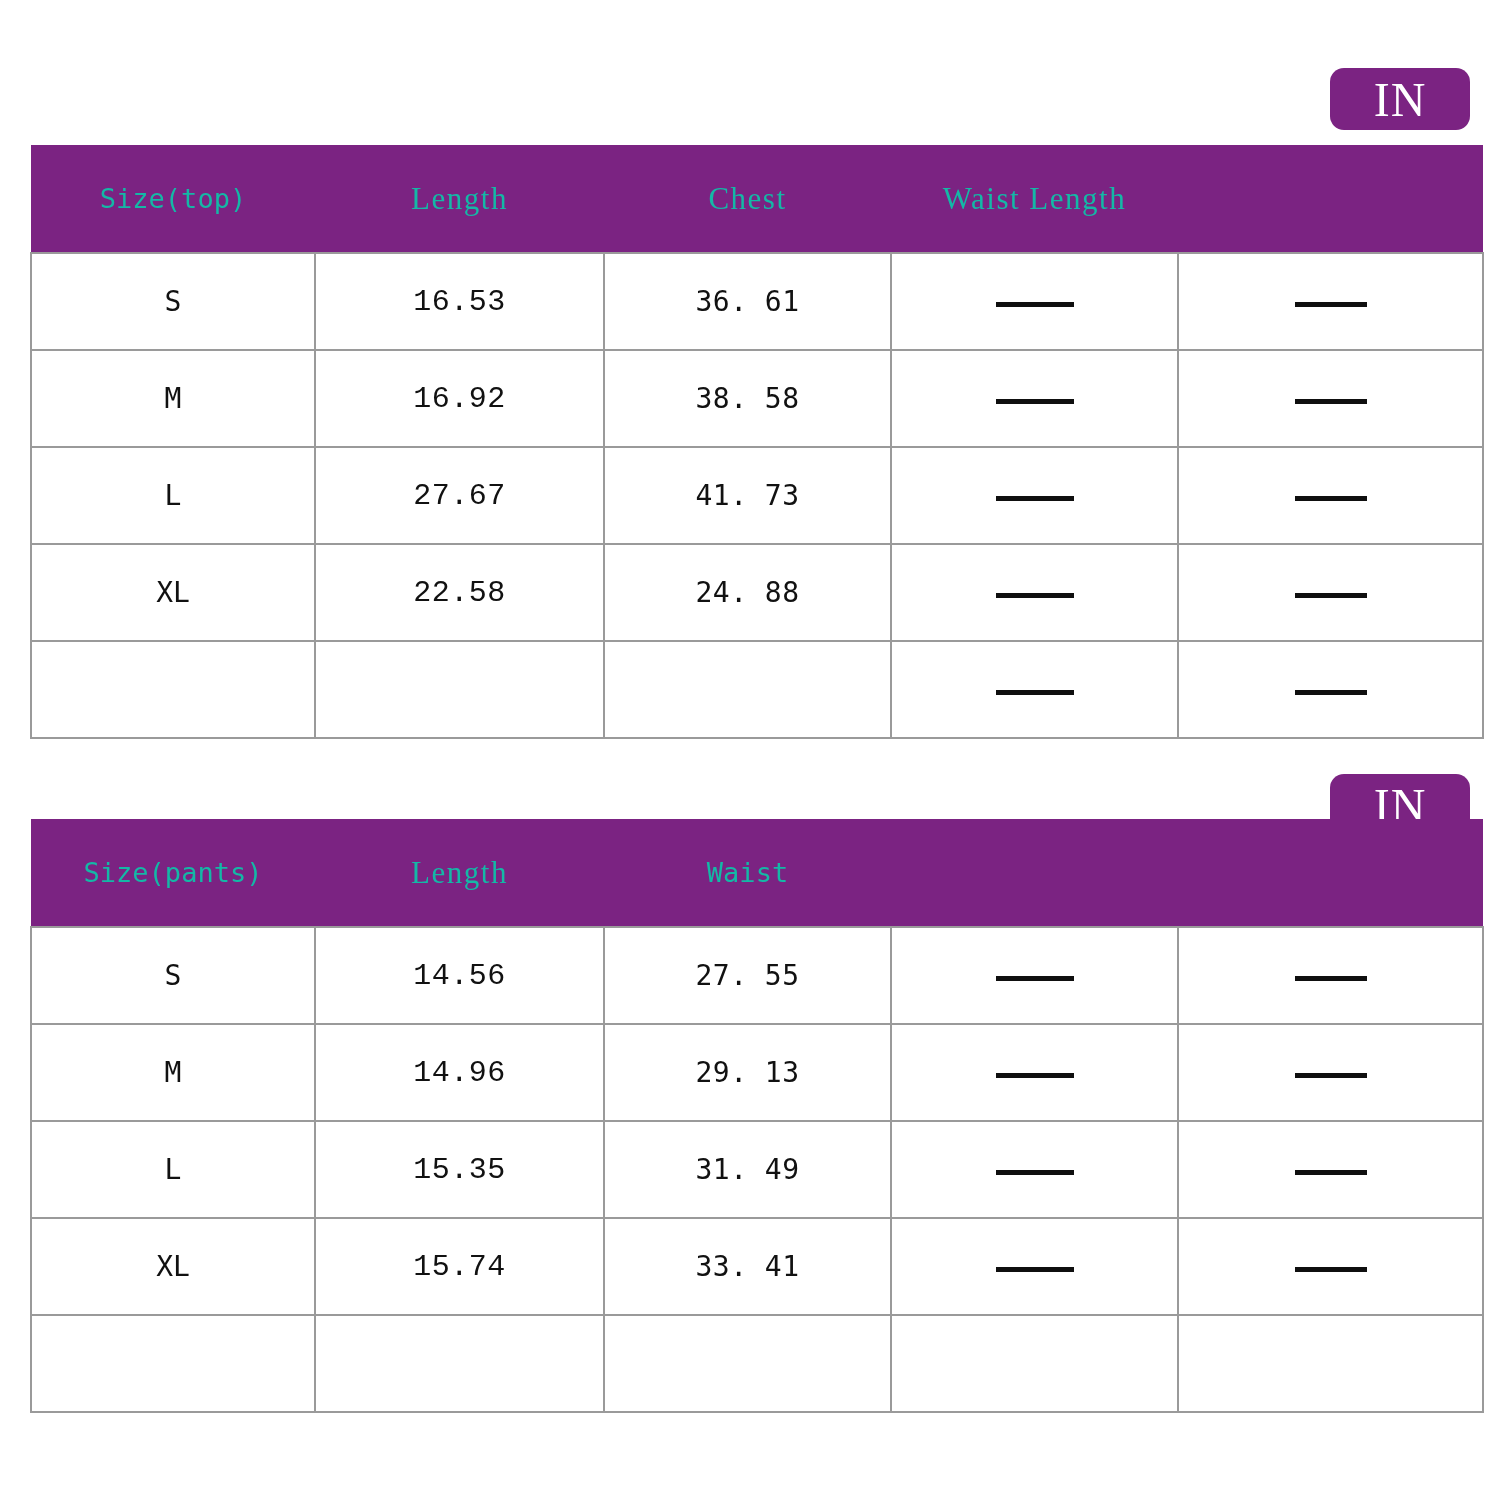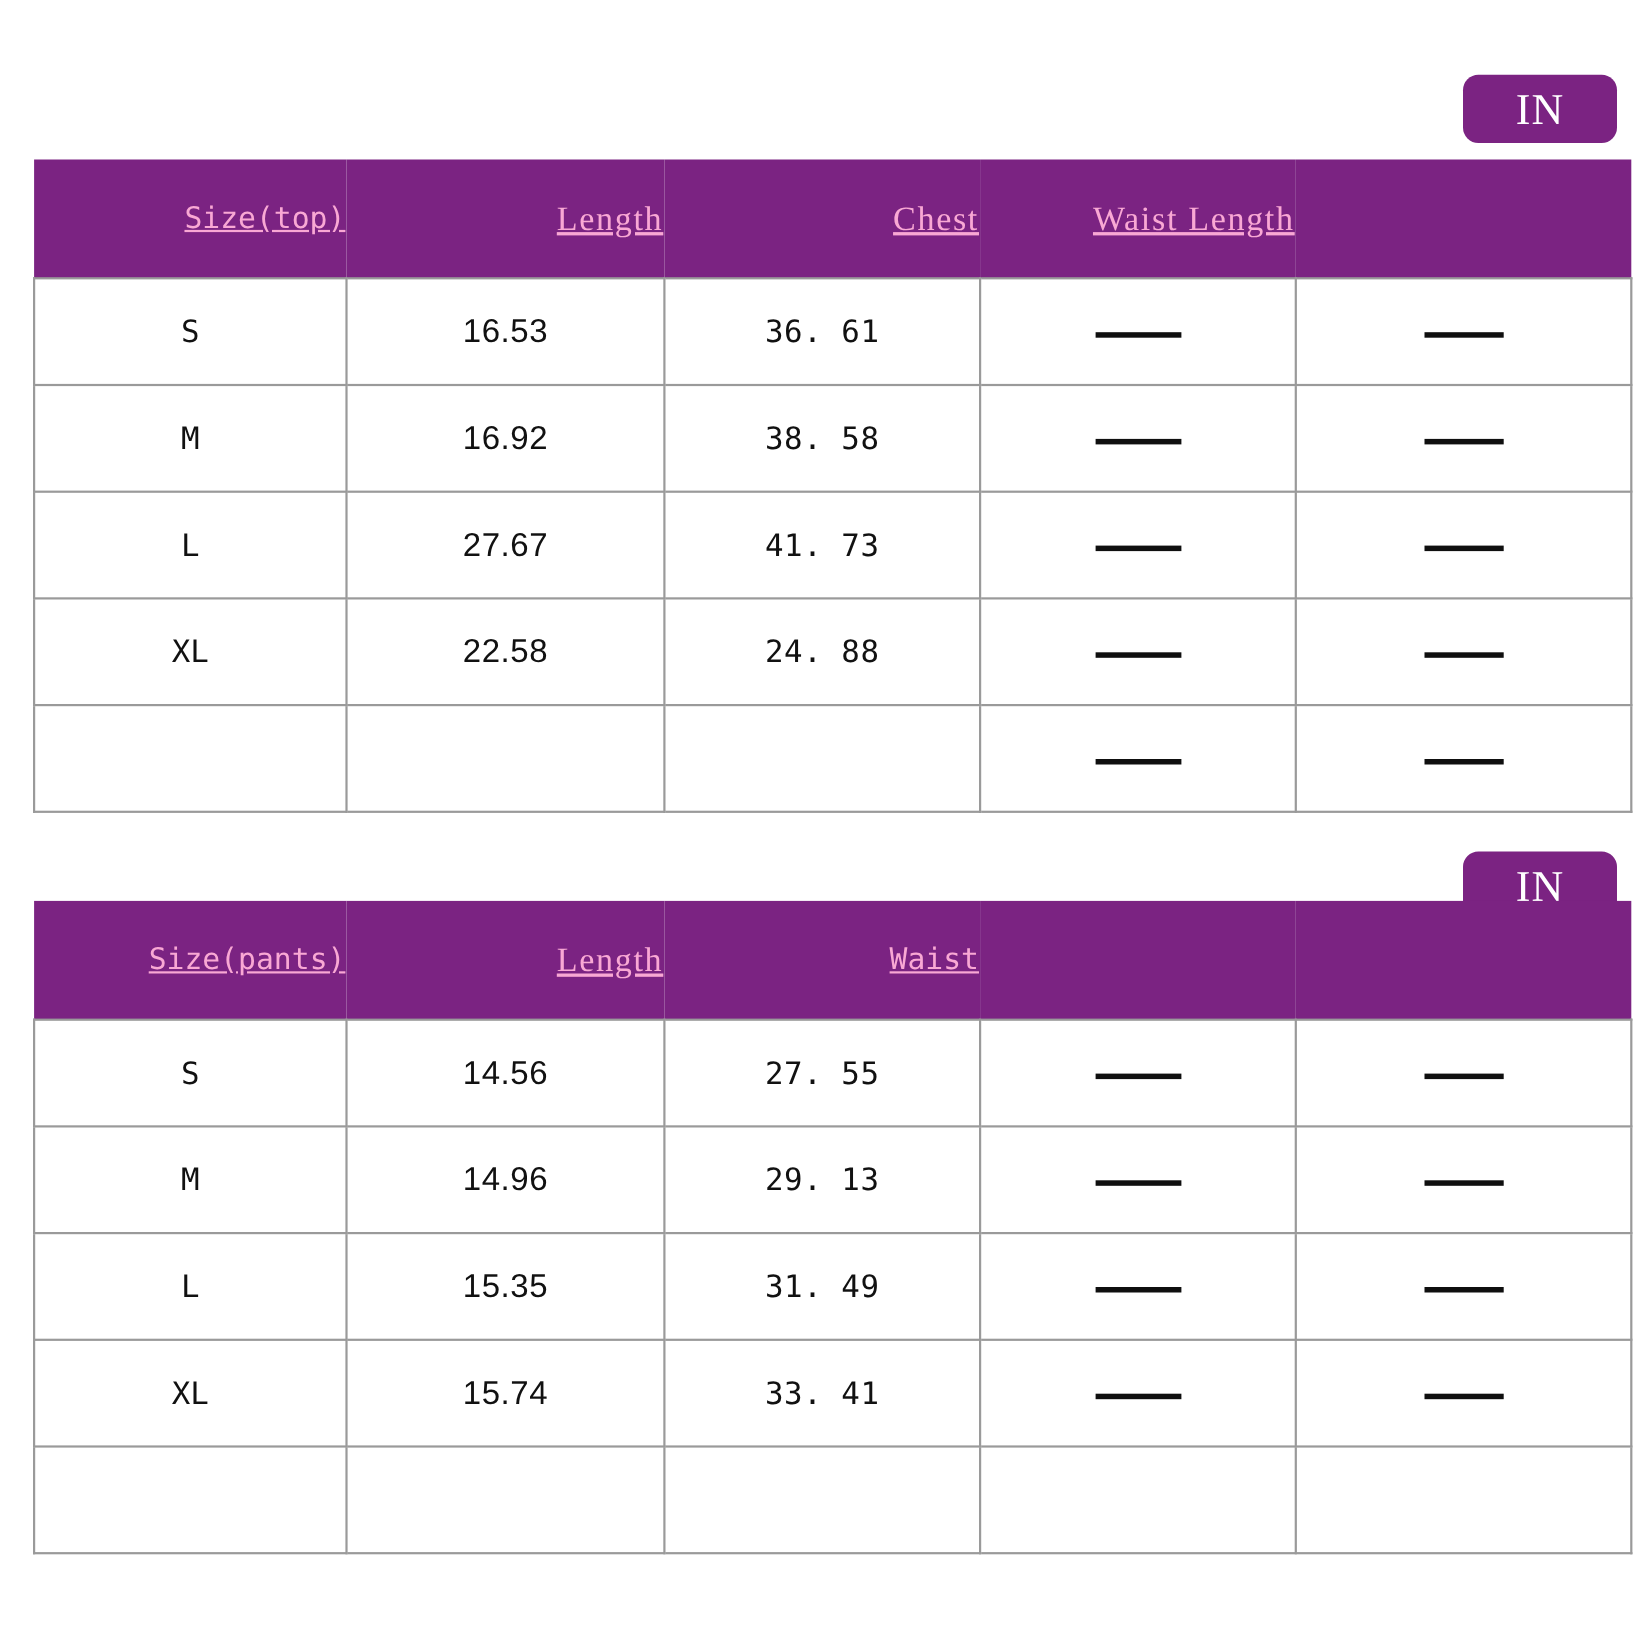--- a/index.html
+++ b/index.html
@@ -24,21 +24,21 @@
 
   
   .unit-badge {
     position: absolute;
     width: 140px;
     height: 62px;
     background: #7B2382;
     border-radius: 14px;
     color: #ffffff;
     font-family: "Liberation Serif", serif;
-    font-size: 40px;
+    font-size: 48px;
     letter-spacing: 1px;
     display: flex;
     align-items: center;
     justify-content: center;
   }
   .unit-badge.top { left: 1330px; top: 68px; }
   .unit-badge.bottom { left: 1330px; top: 774px; }
 
   
   .size-table {
@@ -51,50 +51,49 @@
   .size-table.t2 { left: 30px; top: 819px; }
 
   .size-table col.c1 { width: 284px; }
   .size-table col.c2 { width: 289px; }
   .size-table col.c3 { width: 287px; }
   .size-table col.c4 { width: 287px; }
   .size-table col.c5 { width: 305px; }
 
   .size-table th {
     background: #7B2382;
-    color: #f9a8d4;
+    color: #14b8a6;
     height: 105px;
     font-weight: normal;
     font-size: 31px;
     letter-spacing: 1.5px;
     border: none;
-    text-align: right;
+    text-align: center;
     vertical-align: middle;
-    text-decoration: underline;
   }
   .size-table th.mono {
     font-family: "DejaVu Sans Mono", monospace;
     font-size: 27px;
     letter-spacing: 0px;
   }
   .size-table td {
     height: 93px;
     border: 2px solid #9a9a9a;
     text-align: center;
     vertical-align: middle;
     font-size: 31px;
     color: #111111;
     background: #ffffff;
   }
   .size-table td.sizecell {
     font-family: "DejaVu Sans Mono", monospace;
     font-size: 28px;
   }
   .size-table td.numcell {
-    font-family: Liberation Sans, sans-serif;
+    font-family: Liberation Mono, monospace;
     font-size: 30px;
     letter-spacing: 0.5px;
   }
   .size-table td.numcell.wide {
     font-family: "DejaVu Sans Mono", monospace;
     font-size: 28px;
   }
   .size-table tr.head th:first-child { border-left: none; }
 
   .dash {

